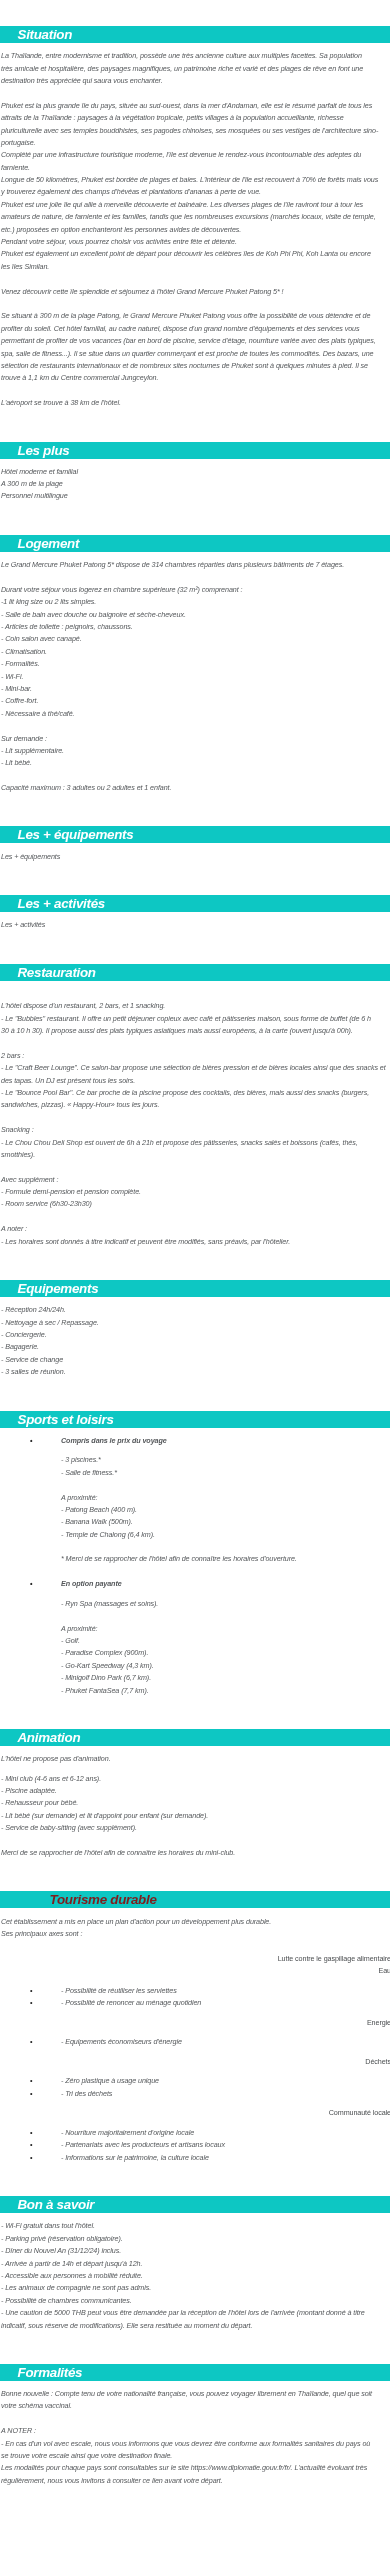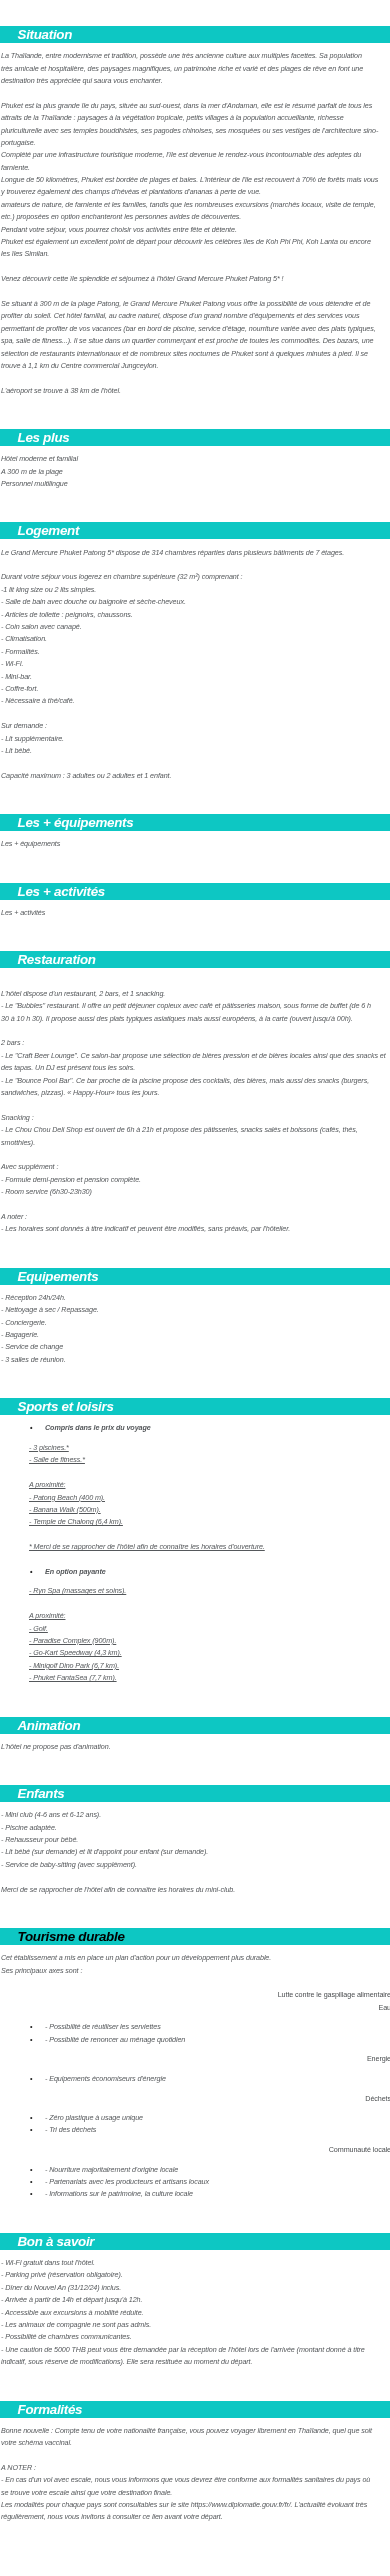--- a/index.html
+++ b/index.html
@@ -9,30 +9,30 @@
   }
   .bar{
     height:17px;background:#0dc7c3;display:flex;align-items:center;
     padding-left:17.5px;margin-top:32px;
   }
   .bar.first{margin-top:26px;}
   .bar .bar-title{
     color:#ffffff;font-style:italic;font-weight:bold;font-size:13.4px;
     letter-spacing:-0.3px;white-space:nowrap;
   }
-  .bar.green .bar-title{color:#000000;}
+  .bar.green .bar-title{color:#7f1d1d;margin-left:32px;}
   .section-body{margin-top:7.2px;padding-left:1px;}
   .ln{
     height:12.4px;line-height:12.4px;font-size:7.2px;font-style:italic;
     color:#55585b;letter-spacing:-0.1px;white-space:nowrap;
   }
   .ln.b{font-weight:bold;}
   .ln.up{font-style:normal;font-weight:normal;color:#4b4e50;text-align:right;}
-  .ln.ind{padding-left:28px;text-decoration:underline;}
-  .ln.blt{padding-left:44px;position:relative;}
+  .ln.ind{padding-left:60px;}
+  .ln.blt{padding-left:60px;position:relative;}
   .ln.blt::before{content:"\2022";position:absolute;left:29px;top:0;color:#222;font-style:normal;}
   .g14{height:7.2px;}
 </style>
 </head>
 <body>
 
 <div id="page">
     <div>
       <div class="bar first">
         <span class="bar-title">Situation</span>
@@ -43,20 +43,21 @@
         <div class="ln"><span class="t">destination très appréciée qui saura vous enchanter.</span></div>
         <div class="ln"><span class="t">&nbsp;</span></div>
         <div class="ln"><span class="t">Phuket est la plus grande île du pays, située au sud-ouest, dans la mer d'Andaman, elle est le résumé parfait de tous les</span></div>
         <div class="ln"><span class="t">attraits de la Thaïlande : paysages à la végétation tropicale, petits villages à la population accueillante, richesse</span></div>
         <div class="ln"><span class="t">pluriculturelle avec ses temples bouddhistes, ses pagodes chinoises, ses mosquées ou ses vestiges de l'architecture sino-</span></div>
         <div class="ln"><span class="t">portugaise.</span></div>
         <div class="ln"><span class="t">Complété par une infrastructure touristique moderne, l'île est devenue le rendez-vous incontournable des adeptes du</span></div>
         <div class="ln"><span class="t">farniente.</span></div>
         <div class="ln"><span class="t">Longue de 50 kilomètres, Phuket est bordée de plages et baies. L'intérieur de l'île est recouvert à 70% de forêts mais vous</span></div>
         <div class="ln"><span class="t">y trouverez également des champs d'hévéas et plantations d'ananas à perte de vue.</span></div>
+        <div class="ln"><span class="t">Phuket est une jolie île qui allie à merveille découverte et balnéaire. Les diverses plages de l'île raviront tour à tour les</span></div>
         <div class="ln"><span class="t">amateurs de nature, de farniente et les familles, tandis que les nombreuses excursions (marchés locaux, visite de temple,</span></div>
         <div class="ln"><span class="t">etc.) proposées en option enchanteront les personnes avides de découvertes.</span></div>
         <div class="ln"><span class="t">Pendant votre séjour, vous pourrez choisir vos activités entre fête et détente.</span></div>
         <div class="ln"><span class="t">Phuket est également un excellent point de départ pour découvrir les célèbres îles de Koh Phi Phi, Koh Lanta ou encore</span></div>
         <div class="ln"><span class="t">les îles Similan.</span></div>
         <div class="ln"><span class="t">&nbsp;</span></div>
         <div class="ln"><span class="t">Venez découvrir cette île splendide et séjournez à l'hôtel Grand Mercure Phuket Patong 5* !</span></div>
         <div class="ln"><span class="t">&nbsp;</span></div>
         <div class="ln"><span class="t">Se situant à 300 m de la plage Patong, le Grand Mercure Phuket Patong vous offre la possibilité de vous détendre et de</span></div>
         <div class="ln"><span class="t">profiter du soleil. Cet hôtel familial, au cadre naturel, dispose d'un grand nombre d'équipements et des services vous</span></div>
@@ -192,23 +193,20 @@
     </div>
     <div>
       <div class="bar">
         <span class="bar-title">Animation</span>
       </div>
       <div class="section-body">
         <div class="ln"><span class="t">L'hôtel ne propose pas d'animation.</span></div>
       </div>
     </div>
     <div>
-      <div class="bar">
-        <span class="bar-title">Enfants</span>
-      </div>
       <div class="section-body">
         <div class="ln"><span class="t">- Mini club (4-6 ans et 6-12 ans).</span></div>
         <div class="ln"><span class="t">- Piscine adaptée.</span></div>
         <div class="ln"><span class="t">- Rehausseur pour bébé.</span></div>
         <div class="ln"><span class="t">- Lit bébé (sur demande) et lit d'appoint pour enfant (sur demande).</span></div>
         <div class="ln"><span class="t">- Service de baby-sitting (avec supplément).</span></div>
         <div class="ln"><span class="t">&nbsp;</span></div>
         <div class="ln"><span class="t">Merci de se rapprocher de l'hôtel afin de connaître les horaires du mini-club.</span></div>
       </div>
     </div>
@@ -244,21 +242,21 @@
     </div>
     <div>
       <div class="bar">
         <span class="bar-title">Bon à savoir</span>
       </div>
       <div class="section-body">
         <div class="ln"><span class="t">- Wi-Fi gratuit dans tout l'hôtel.</span></div>
         <div class="ln"><span class="t">- Parking privé (réservation obligatoire).</span></div>
         <div class="ln"><span class="t">- Dîner du Nouvel An (31/12/24) inclus.</span></div>
         <div class="ln"><span class="t">- Arrivée à partir de 14h et départ jusqu'à 12h.</span></div>
-        <div class="ln"><span class="t">- Accessible aux excursions à mobilité réduite.</span></div>
+        <div class="ln"><span class="t">- Accessible aux personnes à mobilité réduite.</span></div>
         <div class="ln"><span class="t">- Les animaux de compagnie ne sont pas admis.</span></div>
         <div class="ln"><span class="t">- Possibilité de chambres communicantes.</span></div>
         <div class="ln"><span class="t">- Une caution de 5000 THB peut vous être demandée par la réception de l'hôtel lors de l'arrivée (montant donné à titre</span></div>
         <div class="ln"><span class="t">indicatif, sous réserve de modifications). Elle sera restituée au moment du départ.</span></div>
       </div>
     </div>
     <div>
       <div class="bar">
         <span class="bar-title">Formalités</span>
       </div>

